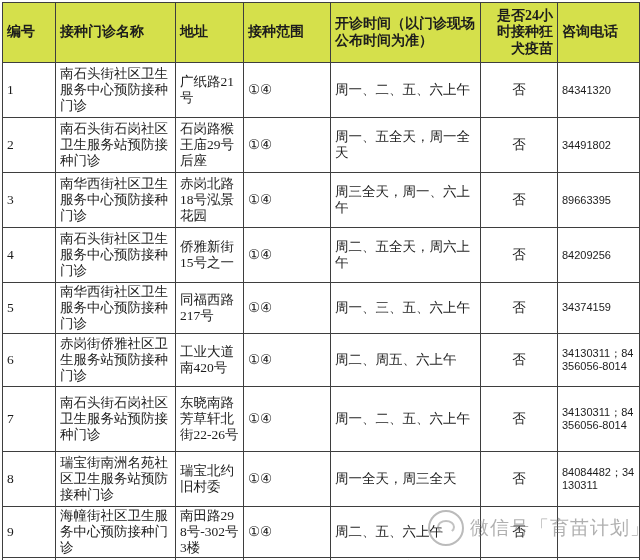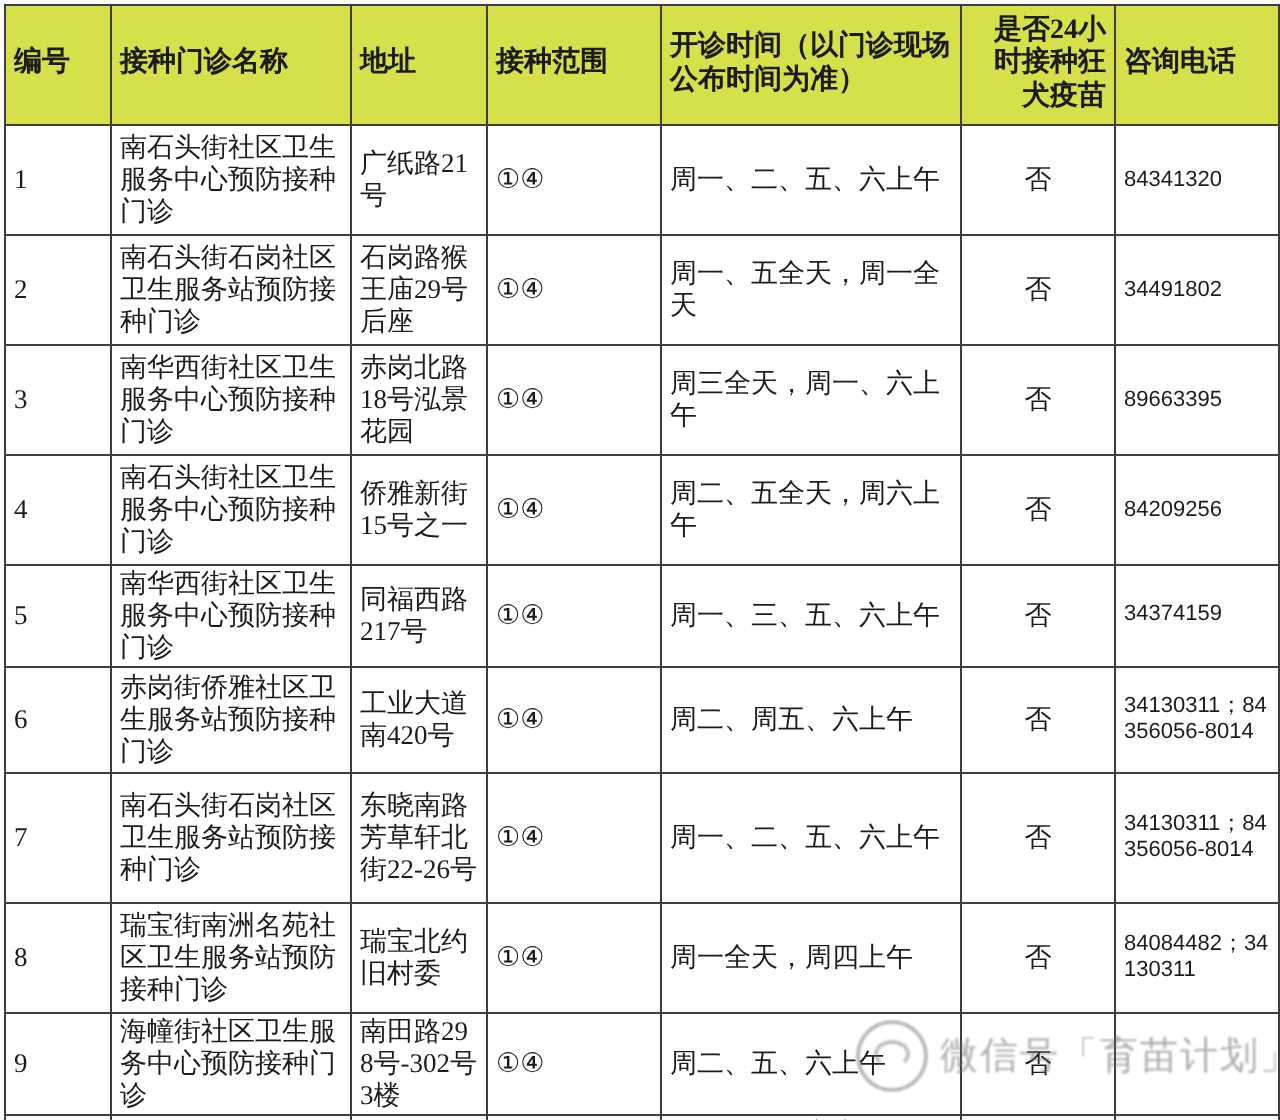--- a/index.html
+++ b/index.html
@@ -166,21 +166,21 @@
           <td>①④</td>
           <td>周一、二、五、六上午</td>
           <td class="center">否</td>
           <td class="phone">34130311；84356056-8014</td>
         </tr>
         <tr style="height: 55px;">
           <td>8</td>
           <td>瑞宝街南洲名苑社区卫生服务站预防接种门诊</td>
           <td>瑞宝北约旧村委</td>
           <td>①④</td>
-          <td>周一全天，周四上午</td>
+          <td>周一全天，周三全天</td>
           <td class="center">否</td>
           <td class="phone">84084482；34130311</td>
         </tr>
         <tr style="height: 47px;">
           <td>9</td>
           <td>海幢街社区卫生服务中心预防接种门诊</td>
           <td>南田路298号-302号3楼</td>
           <td>①④</td>
           <td>周二、五、六上午</td>
           <td class="center">否</td>

